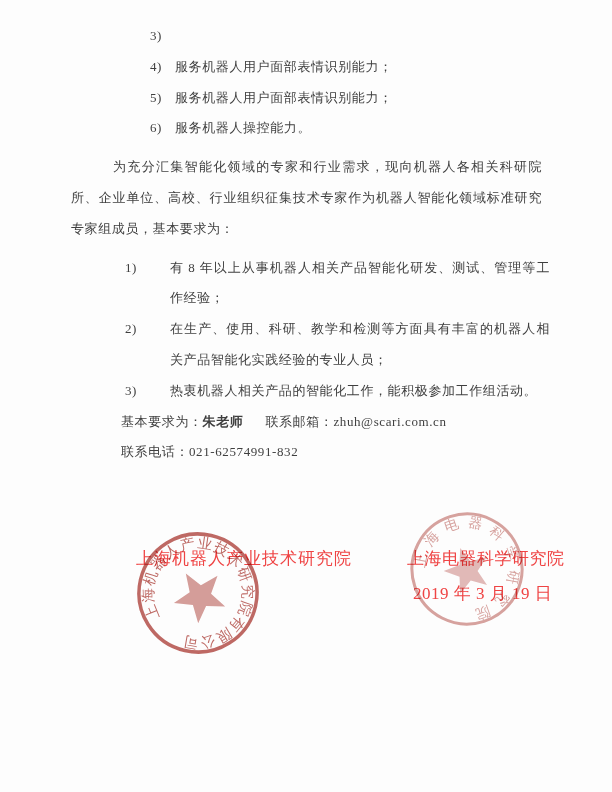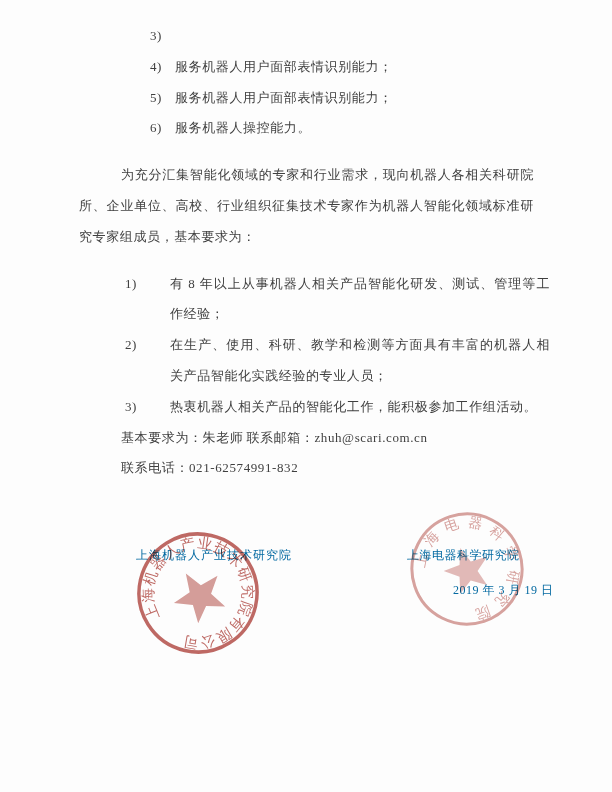--- a/index.html
+++ b/index.html
@@ -20,34 +20,34 @@
     font-size: 13px;
     line-height: 30.8px;
     letter-spacing: 0.6px;
     z-index: 1;
   }
   .toprow { display: flex; margin-left: 87px; }
   .toprow .num { width: 25px; flex: none; }
   .reqrow { display: flex; margin-left: 62px; }
   .reqrow .num { width: 45px; flex: none; }
   .reqrow .txt { flex: 1; text-align: justify; }
-  .para { margin: 16px; text-indent: 42px; text-align: justify; }
+  .para { margin: 8px; text-indent: 42px; text-align: justify; }
   .contact { margin-left: 58px; white-space: nowrap; }
-  .contact .person-gap { margin-right: 3px; }
+  .contact .person-gap { margin-right: 22px; font-weight: bold; }
   .sigtext {
     position: absolute;
-    font-size: 12px;
+    font-size: 17px;
     letter-spacing: 1px;
-    color: #0369a1;
+    color: #ef4444;
     z-index: 1;
     white-space: nowrap;
   }
   .sig-left-name  { left: 136px; top: 547px; }
   .sig-right-name { left: 407px; top: 547px; letter-spacing: 0.5px; }
-  .sig-right-date { left: 413px; top: 582px; letter-spacing: 0.5px; margin-left: 40px; }
+  .sig-right-date { left: 413px; top: 582px; letter-spacing: 0.5px; }
   .seal {
     position: absolute;
     mix-blend-mode: multiply;
     z-index: 2;
     pointer-events: none;
   }
   .seal-left  { left: 136px; top: 531px; transform: rotate(-32deg); opacity: 0.85; }
   .seal-right { left: 409px; top: 511px; transform: rotate(-18deg); opacity: 0.72; }
 </style>
 </head>

